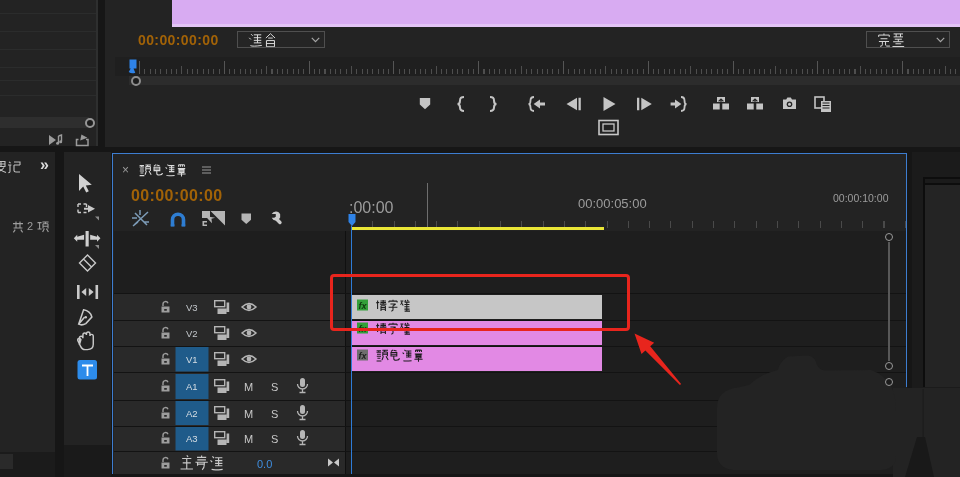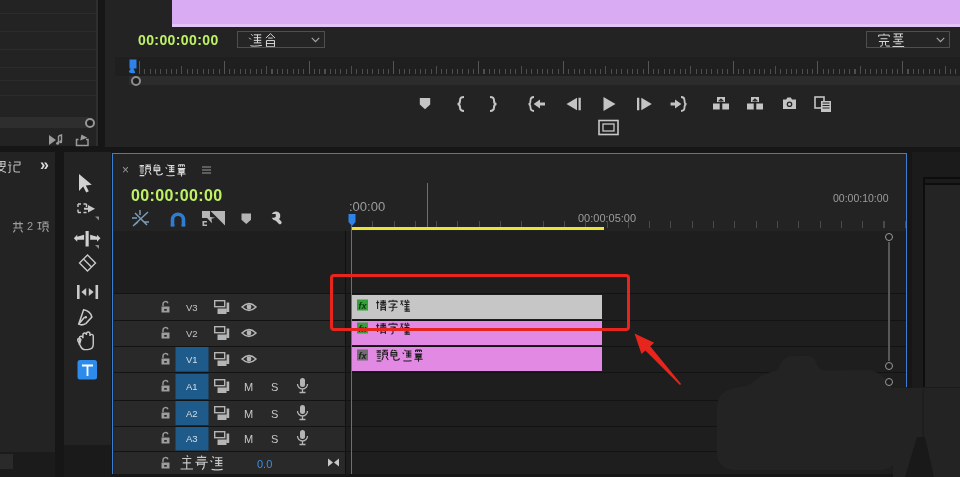--- a/index.html
+++ b/index.html
@@ -1,17 +1,17 @@
 <!DOCTYPE html>
 <html><head><meta charset="utf-8">
 <style>
 html,body{margin:0;padding:0}
 body{width:960px;height:477px;position:relative;background:#161616;font-family:"Liberation Sans",sans-serif;overflow:hidden}
 .abs{position:absolute}
-.tc{color:#bef264;font-weight:bold;letter-spacing:.4px}
+.tc{color:#a16207;font-weight:bold;letter-spacing:.4px}
 svg{display:block}
 </style></head>
 <body>
 
 <div class="abs" style="left:0;top:0;width:96px;height:146px;background:#232323;border-right:2px solid #2e2f2f">
   <div class="abs" style="left:0;top:13px;width:96px;height:1px;background:#2b2c2c"></div>
   <div class="abs" style="left:0;top:31px;width:96px;height:1px;background:#2b2c2c"></div>
   <div class="abs" style="left:0;top:49px;width:96px;height:1px;background:#2b2c2c"></div>
   <div class="abs" style="left:0;top:67px;width:96px;height:1px;background:#2b2c2c"></div>
   <div class="abs" style="left:0;top:80px;width:96px;height:1px;background:#2b2c2c"></div>
@@ -182,22 +182,22 @@
     <path d="M80.5,2 h14.5 v14.5 z"></path>
     <path d="M88,10 l7.5,8 -0.5,-5 4,-1 z" transform="translate(-4,-2) scale(0.9)"></path>
   </g>
   <path d="M111.5,4.5 h9.5 v6.2 l-4.75,4.3 -4.75,-4.3 z" fill="#b5b5b5"></path>
   <g fill="#c9c9c9" transform="translate(294,0) scale(-1,1)">
     <path d="M146.5,2.6 a4.6,4.6 0 0 1 6.2,5.8 l-2.9,-2.9 -2.6,2.6 2.9,2.9 a4.6,4.6 0 0 1 -5.8,-6.2 z" transform="rotate(-45 148.5 7.2)"></path>
     <rect x="141.5" y="9.8" width="9" height="3.4" rx="1.7" transform="rotate(-45 146 11.5)"></rect>
   </g>
 </svg>
 
-<div class="abs" style="left:349px;top:199px;color:#9c9c9c;font-size:13px">:00:00</div>
-<div class="abs" style="left:578px;top:212px;color:#9c9c9c;font-size:11px">00:00:05:00</div>
+<div class="abs" style="left:349px;top:199px;color:#9c9c9c;font-size:16px">:00:00</div>
+<div class="abs" style="left:578px;top:196px;color:#9c9c9c;font-size:13px">00:00:05:00</div>
 <div class="abs" style="left:833px;top:192px;width:73px;overflow:hidden;color:#9c9c9c;font-size:10.5px;white-space:nowrap">00:00:10:00</div>
 <div class="abs" style="left:351px;top:221px;width:555px;height:7px;background:repeating-linear-gradient(90deg,#4a4a4a 0 1px,transparent 1px 21.3px)"></div>
 <div class="abs" style="left:427px;top:183px;width:1.2px;height:45px;background:#6e6e6e"></div>
 <div class="abs" style="left:350.5px;top:227px;width:253px;height:3px;background:#e9e536"></div>
 
 <div class="abs" style="left:113.5px;top:230.5px;width:792px;height:243.5px;background:#1e1e1e"></div>
 <div class="abs" style="left:344.6px;top:230.5px;width:1.2px;height:243.5px;background:#101010"></div>
 
 <div class="abs" style="left:113.5px;top:294px;width:231px;height:26px;background:#292929"></div>
 <div class="abs" style="left:113.5px;top:321px;width:231px;height:24.5px;background:#292929"></div>

